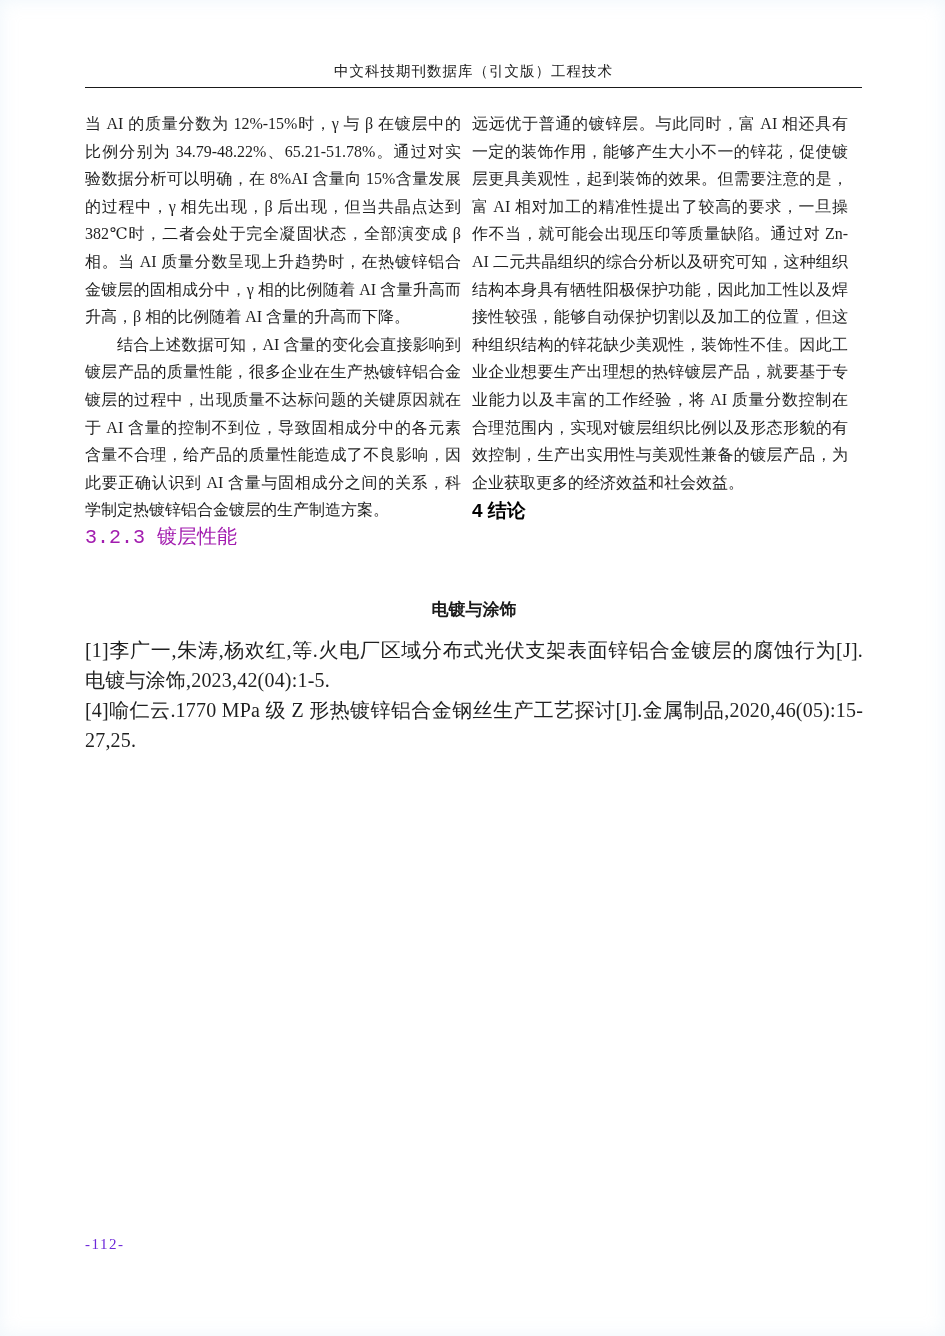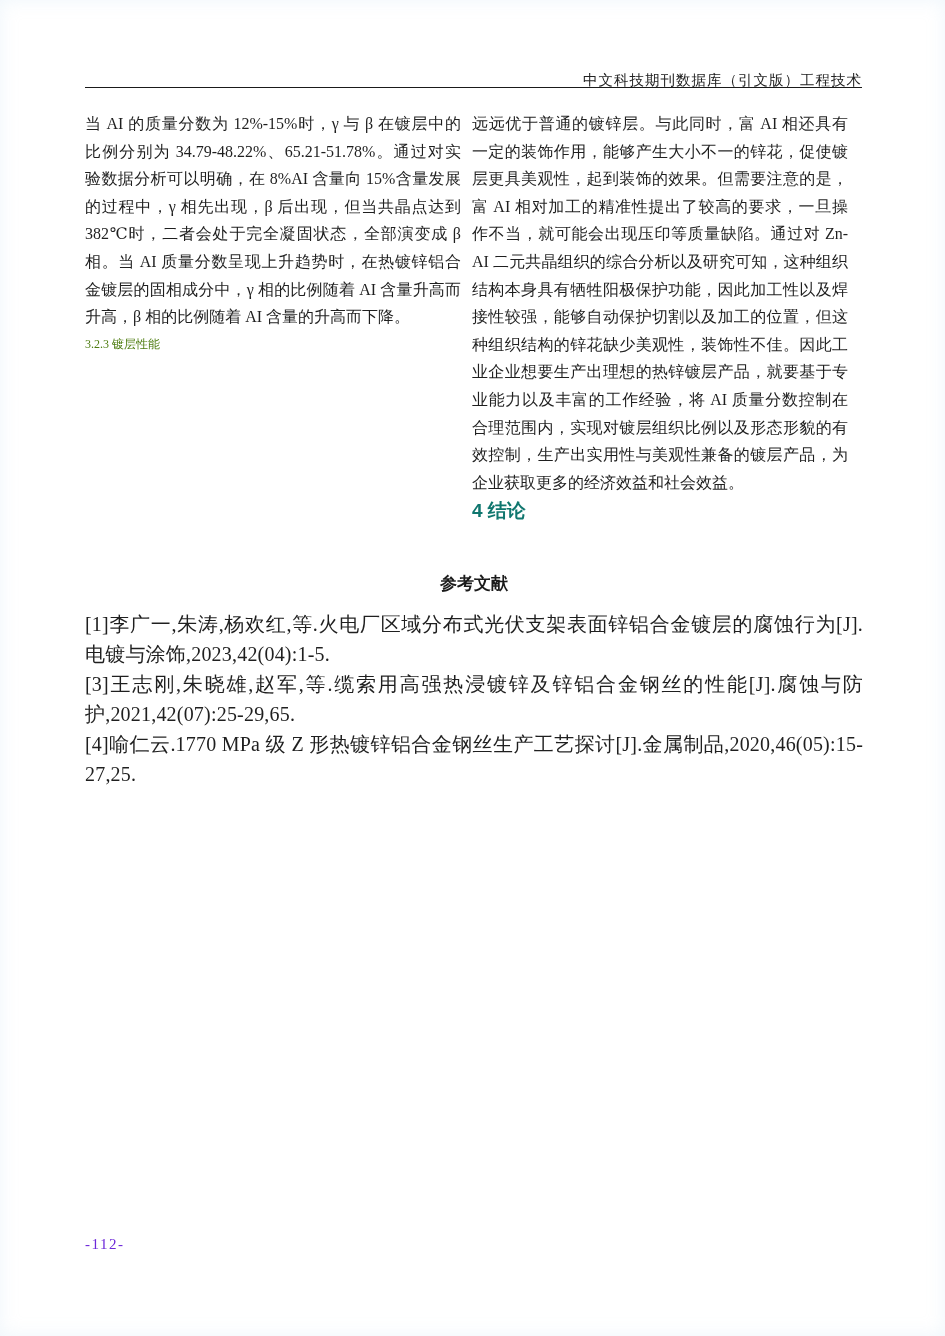--- a/index.html
+++ b/index.html
@@ -23,25 +23,24 @@
     position: absolute;
     inset: 0;
     pointer-events: none;
     box-shadow: inset 0 0 18px rgba(190, 220, 240, 0.25);
   }
   .header {
     position: absolute;
     top: 62px;
     left: 85px;
     width: 777px;
-    text-align: right;
+    text-align: center;
     font-size: 14.5px;
     letter-spacing: 1px;
     color: #222222;
-    margin-top: 9px;
   }
   .header-rule {
     position: absolute;
     top: 87px;
     left: 85px;
     width: 777px;
     height: 0;
     border-top: 1.6px solid #1a1a1a;
   }
   .content {
@@ -62,33 +61,33 @@
     text-justify: inter-ideograph;
   }
   .col p {
     margin: 0;
   }
   .col p.indent {
     text-indent: 2em;
   }
   .subheading {
     margin: 0;
-    font-family: Liberation Serif, serif;
+    font-family: Liberation Mono, monospace;
     font-weight: 400;
-    font-size: 12px;
+    font-size: 20px;
     line-height: 27.6px;
-    color: #4d7c0f;
+    color: #a21caf;
   }
   .section-heading {
     margin: 10px 0 6px 0;
     font-family: "Liberation Sans", "DejaVu Sans", sans-serif;
     font-weight: 600;
     font-size: 19px;
     line-height: 30px;
-    color: #0f766e;
+    color: #000000;
   }
   .references {
     margin-top: 46px;
   }
   .references-heading {
     margin: 0 0 14px 0;
     text-align: center;
     font-family: "Liberation Sans", "DejaVu Sans", sans-serif;
     font-weight: 700;
     font-size: 17px;
@@ -118,34 +117,34 @@
   <div class="header">中文科技期刊数据库（引文版）工程技术</div>
 
   <div class="header-rule"></div>
 
   <div class="content">
 
     <div class="columns">
 
       <div class="col">
         <p>当 AI 的质量分数为 12%-15%时，γ 与 β 在镀层中的比例分别为 34.79-48.22%、65.21-51.78%。通过对实验数据分析可以明确，在 8%AI 含量向 15%含量发展的过程中，γ 相先出现，β 后出现，但当共晶点达到 382℃时，二者会处于完全凝固状态，全部演变成 β 相。当 AI 质量分数呈现上升趋势时，在热镀锌铝合金镀层的固相成分中，γ 相的比例随着 AI 含量升高而升高，β 相的比例随着 AI 含量的升高而下降。</p>
+        <p class="indent">结合上述数据可知，AI 含量的变化会直接影响到镀层产品的质量性能，很多企业在生产热镀锌铝合金镀层的过程中，出现质量不达标问题的关键原因就在于 AI 含量的控制不到位，导致固相成分中的各元素含量不合理，给产品的质量性能造成了不良影响，因此要正确认识到 AI 含量与固相成分之间的关系，科学制定热镀锌铝合金镀层的生产制造方案。</p>
         <p class="subheading">3.2.3 镀层性能</p>
       </div>
 
       <div class="col">
         <p>远远优于普通的镀锌层。与此同时，富 AI 相还具有一定的装饰作用，能够产生大小不一的锌花，促使镀层更具美观性，起到装饰的效果。但需要注意的是，富 AI 相对加工的精准性提出了较高的要求，一旦操作不当，就可能会出现压印等质量缺陷。通过对 Zn-AI 二元共晶组织的综合分析以及研究可知，这种组织结构本身具有牺牲阳极保护功能，因此加工性以及焊接性较强，能够自动保护切割以及加工的位置，但这种组织结构的锌花缺少美观性，装饰性不佳。因此工业企业想要生产出理想的热锌镀层产品，就要基于专业能力以及丰富的工作经验，将 AI 质量分数控制在合理范围内，实现对镀层组织比例以及形态形貌的有效控制，生产出实用性与美观性兼备的镀层产品，为企业获取更多的经济效益和社会效益。</p>
         <p class="section-heading">4 结论</p>
       </div>
 
     </div>
 
     <div class="references">
-      <p class="references-heading">参考文献</p>
+      <p class="references-heading">电镀与涂饰</p>
       <p class="reference-item">[1]李广一,朱涛,杨欢红,等.火电厂区域分布式光伏支架表面锌铝合金镀层的腐蚀行为[J].电镀与涂饰,2023,42(04):1-5.</p>
-      <p class="reference-item">[3]王志刚,朱晓雄,赵军,等.缆索用高强热浸镀锌及锌铝合金钢丝的性能[J].腐蚀与防护,2021,42(07):25-29,65.</p>
       <p class="reference-item">[4]喻仁云.1770 MPa 级 Z 形热镀锌铝合金钢丝生产工艺探讨[J].金属制品,2020,46(05):15-27,25.</p>
     </div>
 
   </div>
 
   <div class="page-number">-112-</div>
 
 </div>
 
 </body></html>

